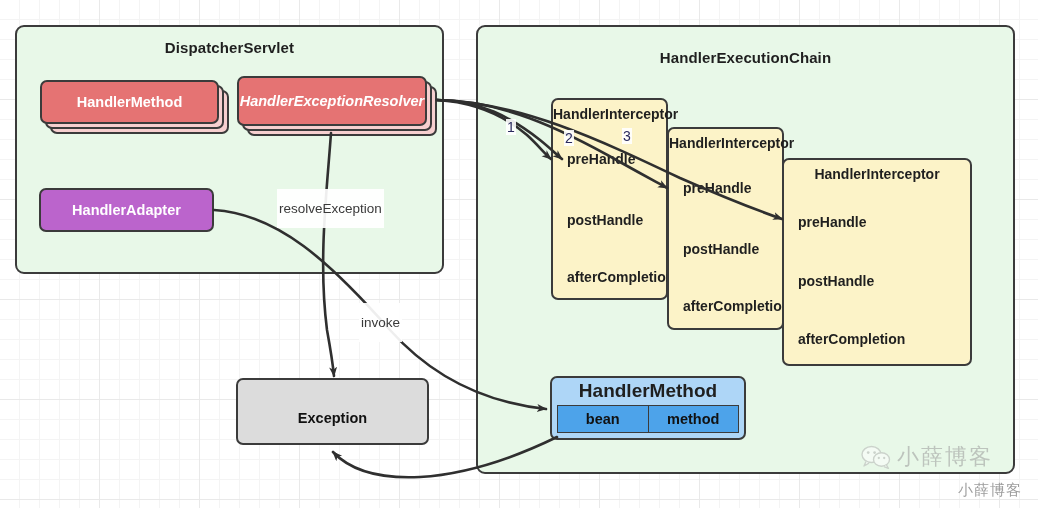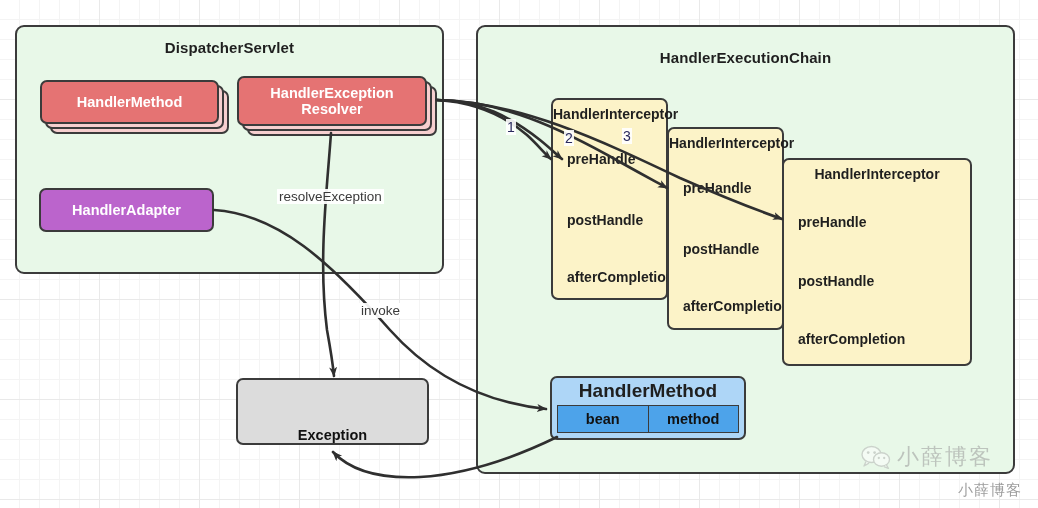--- a/index.html
+++ b/index.html
@@ -85,21 +85,21 @@
   }
   .node.purple {
     background: #bb64cc;
     color: #ffffff;
     font-size: 14.5px;
   }
   .node.grey {
     background: #dcdcdc;
     color: #111111;
     font-size: 14.5px;
-    align-items: flex-end;
+    align-items: center;
     padding-top: 13px;
   }
 
   
   .interceptor {
     position: absolute;
     box-sizing: border-box;
     background: #fcf3c8;
     border: 2.5px solid #3b3b3b;
     border-radius: 7px;
@@ -160,21 +160,21 @@
   .hmethod .hm-cell + .hm-cell {
     border-left: 1.5px solid #3b3b3b;
   }
 
   
   .edge-label {
     position: absolute;
     font-size: 13.5px;
     color: #3a3a3a;
     background: rgba(255,255,255,0.92);
-    padding: 0 2px;
+    padding: 12px 2px;
     white-space: nowrap;
   }
   .seq-label {
     position: absolute;
     font-size: 14px;
     color: #2a2a5e;
     background: rgba(255,255,255,0.9);
     padding: 0 1px;
     white-space: nowrap;
   }
@@ -223,21 +223,21 @@
 
   <div class="stack" style="left:40px; top:80px; width:189px; height:54px;">
     <div class="layer l3" style="width:179px; height:44px;"></div>
     <div class="layer l2" style="width:179px; height:44px;"></div>
     <div class="layer top" style="width:179px; height:44px;">HandlerMethod</div>
   </div>
 
   <div class="stack" style="left:237px; top:76px; width:200px; height:60px;">
     <div class="layer l3" style="width:190px; height:50px;"></div>
     <div class="layer l2" style="width:190px; height:50px;"></div>
-    <div class="layer top" style="width:190px; height:50px; flex-direction:column;">
+    <div class="layer top" style="width:190px; height:50px; flex-direction:row;font-style:italic;">
       <span>HandlerException</span>
       <span>Resolver</span>
     </div>
   </div>
 
   <div class="node purple" style="left:39px; top:188px; width:175px; height:44px;">
     <span>HandlerAdapter</span>
   </div>
 
   <div class="node grey" style="left:236px; top:378px; width:193px; height:67px;">

